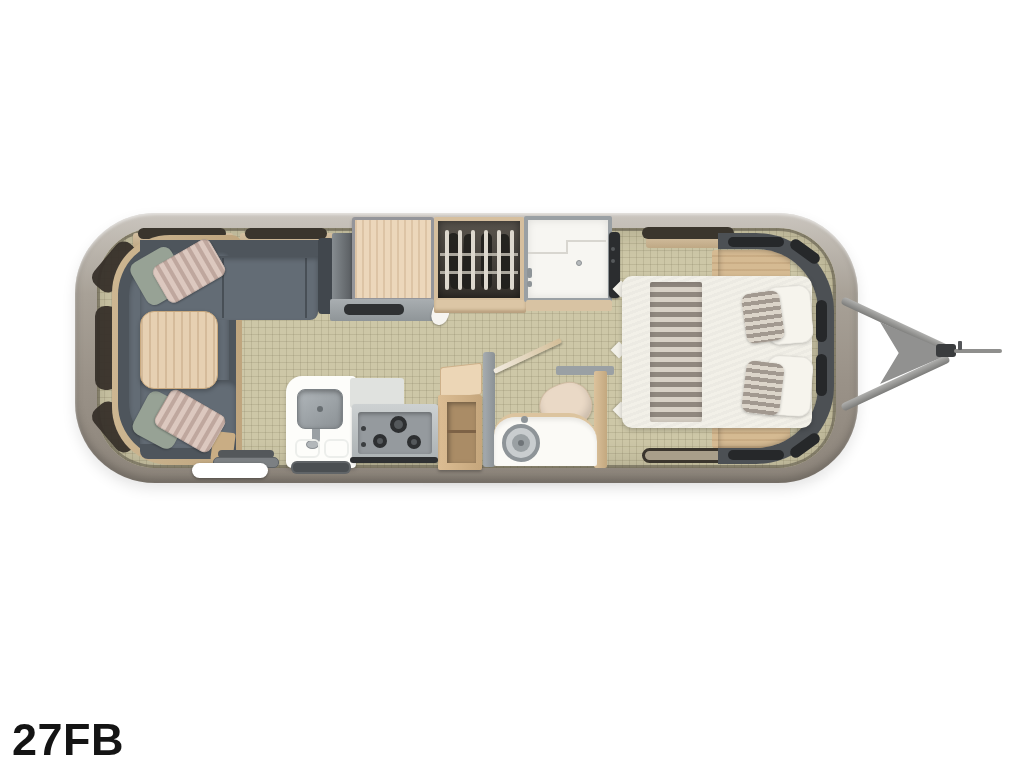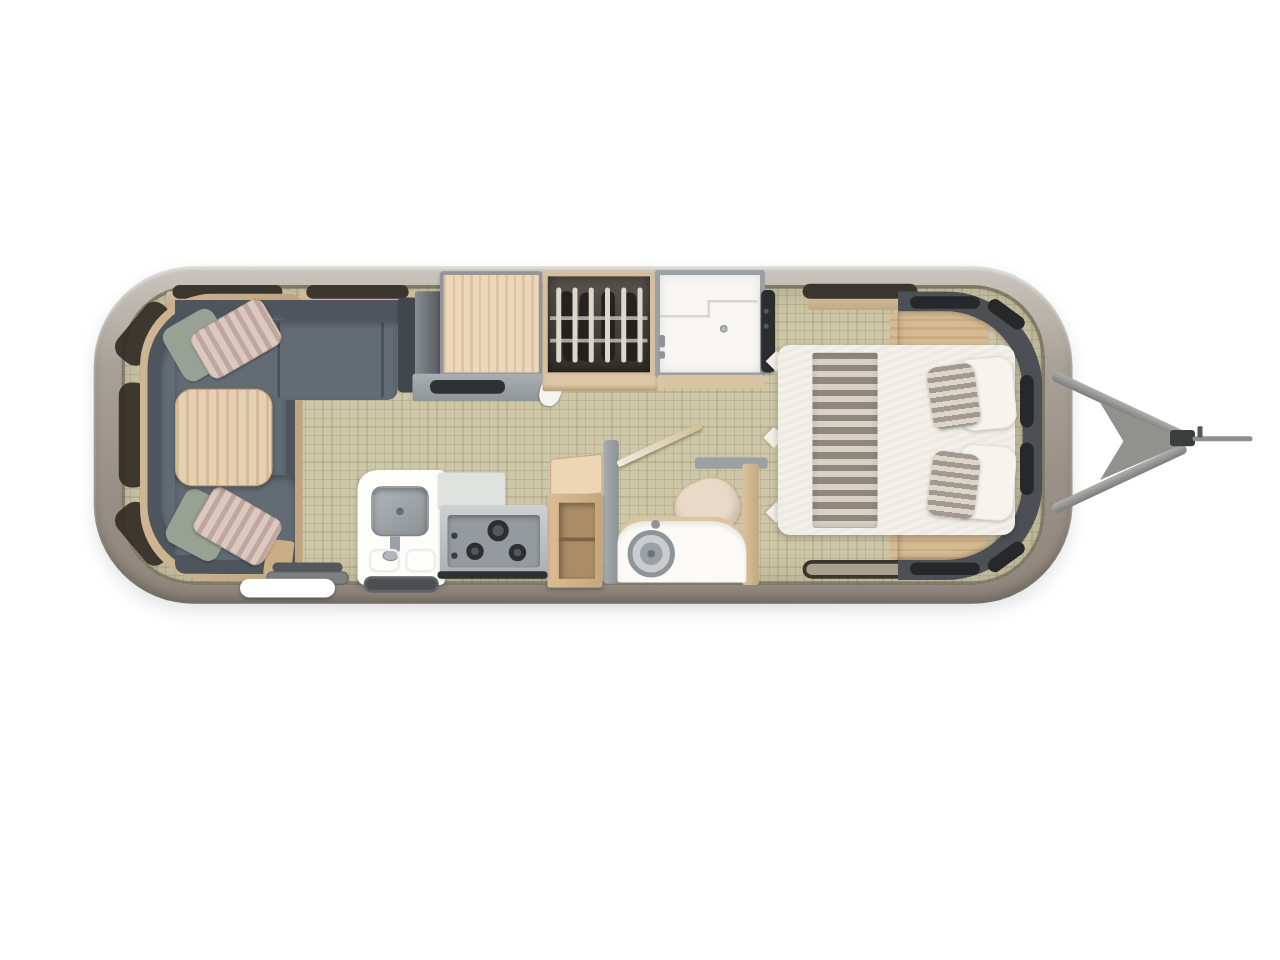--- a/index.html
+++ b/index.html
@@ -333,14 +333,15 @@
   <div class="entry-step"></div>
   <div class="mat-2"></div>
 
   <div class="hbar hb-t"></div>
   <div class="hbar hb-b"></div>
   <div class="hplate"></div>
   <div class="hcoupler"></div>
   <div class="hrod"></div>
   <div class="hpin"></div>
 
+  <div class="model-label">27FB</div>
 
 </div>
 
 </body></html>

